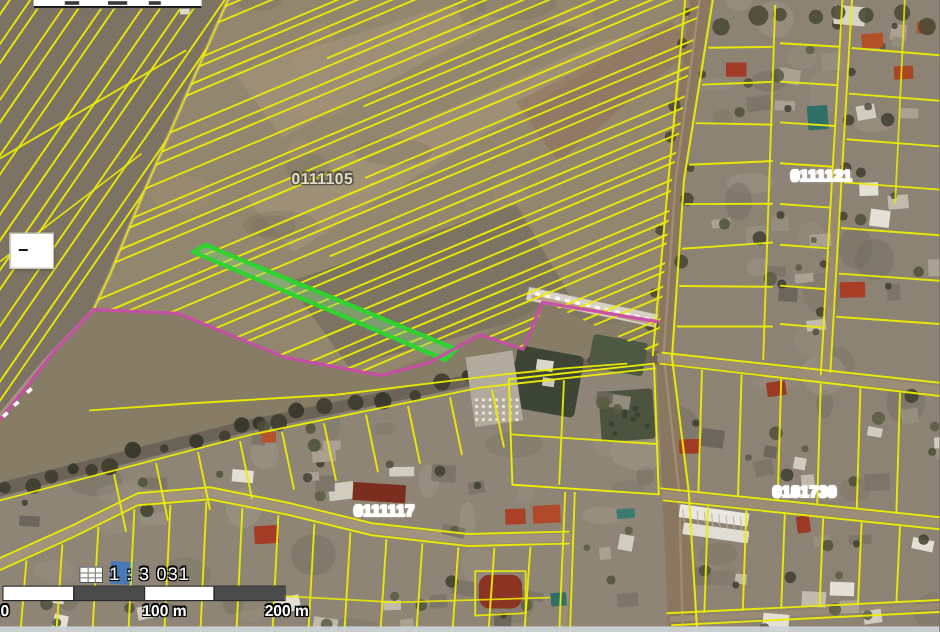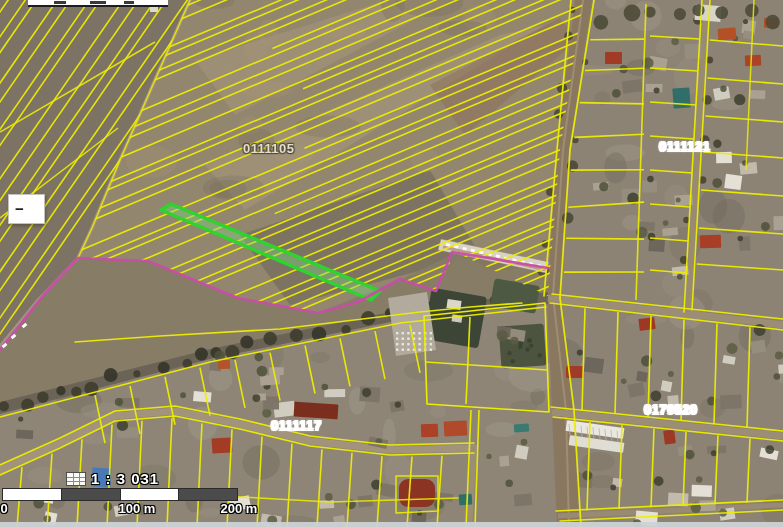--- a/index.html
+++ b/index.html
@@ -5,21 +5,21 @@
   html,body{margin:0;padding:0;background:#666;}
   .viewport{position:relative;width:783px;height:527px;overflow:hidden;
     font-family:"Liberation Sans",sans-serif;background:#8e8171;}
   .viewport svg{position:absolute;left:0;top:0;}
   .plabel{position:absolute;font-weight:bold;font-size:13px;letter-spacing:.4px;color:#ffffff;
     text-shadow:-1px -1px 0 #fff,1px -1px 0 #fff,-1px 1px 0 #fff,1px 1px 0 #fff,0 0 3px #fff;
     white-space:nowrap;}
   .plabel.sector{color:#e9e3d0;opacity:.93;
     text-shadow:-1px -1px 1px #4a463a,1px -1px 1px #4a463a,-1px 1px 1px #4a463a,1px 1px 1px #4a463a;}
   .scaleratio{position:absolute;left:66px;top:470px;display:flex;align-items:center;gap:5px;}
-  .scaleratio .txt{font-weight:bold;font-size:15px;color:#fff;letter-spacing:1px;
+  .scaleratio .txt{font-weight:normal;font-size:15px;color:#fff;letter-spacing:1px;
     text-shadow:-1px -1px 0 #000,1px -1px 0 #000,-1px 1px 0 #000,1px 1px 0 #000,0 0 2px #000;}
   .ratio-icon{width:20px;height:14px;background:#fbfbf8;border:1px solid #4e4e4e;box-sizing:border-box;position:relative;}
   .ratio-icon i{position:absolute;background:#8a8a8a;}
   .ratio-icon .h1{left:0;right:0;top:4px;height:1px;}
   .ratio-icon .h2{left:0;right:0;top:8px;height:1px;}
   .ratio-icon .v1{top:0;bottom:0;left:6px;width:1px;}
   .ratio-icon .v2{top:0;bottom:0;left:12px;width:1px;}
   .scalebar{position:absolute;left:2px;top:488px;width:236px;height:13px;border:1px solid #2b2b2b;
     box-sizing:border-box;display:flex;}
   .seg{flex:1;height:100%;}
@@ -608,22 +608,22 @@
     <i style="left:62px;width:16px"></i>
     <i style="left:96px;width:10px"></i>
   </div>
 
   <div class="minusbox">
     <span class="dash">−</span>
   </div>
 
   <div class="plabel sector" style="left:243px;top:141px">0111105</div>
   <div class="plabel" style="left:659px;top:139px">0111121</div>
-  <div class="plabel" style="left:644px;top:402px">0179520</div>
-  <div class="plabel" style="left:271px;top:418px">0111117</div>
+  <div class="plabel" style="left:644px;top:402px">0181730</div>
+  <div class="plabel" style="left:295px;top:418px">0111117</div>
 
   <div class="scaleratio">
     <span class="ratio-icon">
       <i class="h1"></i>
         <i class="h2"></i>
         <i class="v1"></i>
         <i class="v2"></i>
     </span>
     <span class="txt">1 : 3 031</span>
   </div>

